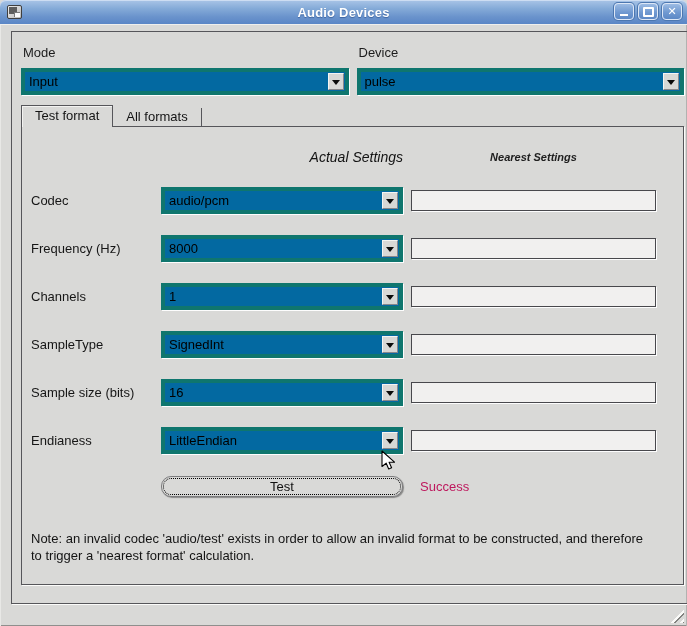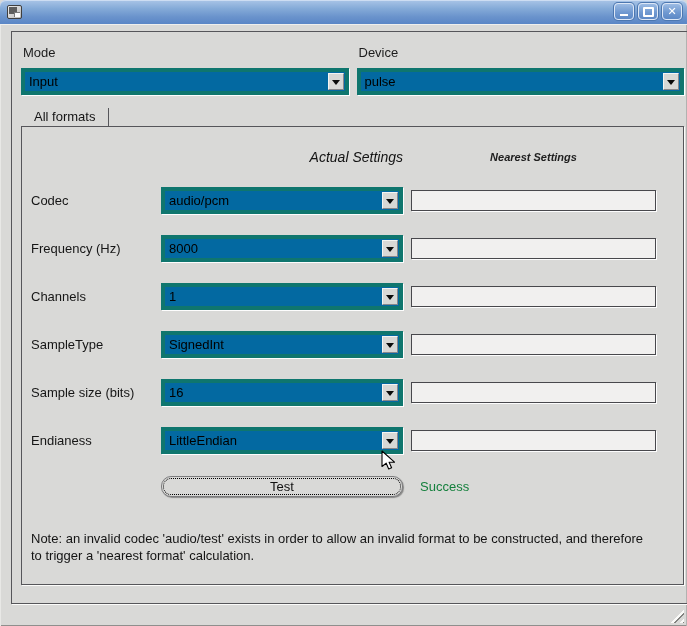--- a/index.html
+++ b/index.html
@@ -128,21 +128,21 @@
   .test-row{margin-top:1px;height:23px;}
   .test-button{
     height:21px;width:100%;box-sizing:border-box;
     background:#d9d9d7;
     border:1px solid #7c7c7e;border-radius:10px;
     box-shadow:1px 1px 1px rgba(40,40,40,.45);
     outline:1px dotted #000;outline-offset:-3px;
     font-family:inherit;font-size:13px;color:#111;
     cursor:default;
   }
-  .status-text{font-size:13px;color:#15803d;padding-left:9px;line-height:21px;}
+  .status-text{font-size:13px;color:#be185d;padding-left:9px;line-height:21px;}
 
   .note{
     margin-top:33px;font-size:13px;line-height:16.5px;color:#141414;width:618px;
   }
 
   
   .resize-grip{
     position:absolute;right:3px;bottom:3px;width:15px;height:15px;
     clip-path:polygon(100% 0,100% 100%,0 100%);
     background:repeating-linear-gradient(135deg,
@@ -153,20 +153,21 @@
   
   .cursor{position:absolute;left:381px;top:450px;z-index:10;pointer-events:none;}
 </style>
 </head>
 <body>
 
 <div class="window">
 
   <div class="titlebar">
     <div class="window-icon"></div>
+    <div class="title">Audio Devices</div>
     <div class="titlebar-buttons">
       <div class="tb-btn">
         <span class="glyph-min"></span>
       </div>
       <div class="tb-btn">
         <span class="glyph-max"></span>
       </div>
       <div class="tb-btn">
         <span class="glyph-close">✕</span>
       </div>
@@ -188,20 +189,21 @@
       <div>
         <div class="field-label">Device</div>
         <div class="combo">
           <span>pulse</span>
           <span class="combo-arrow"></span>
         </div>
       </div>
     </div>
 
     <div class="tabbar">
+      <div class="tab active">Test format</div>
       <div class="tab inactive">All formats</div>
     </div>
 
     <div class="tab-pane">
 
       <div class="grid-row settings-headers">
         <div></div>
         <div class="hdr-actual">Actual Settings</div>
         <div class="hdr-nearest">Nearest Settings</div>
       </div>

